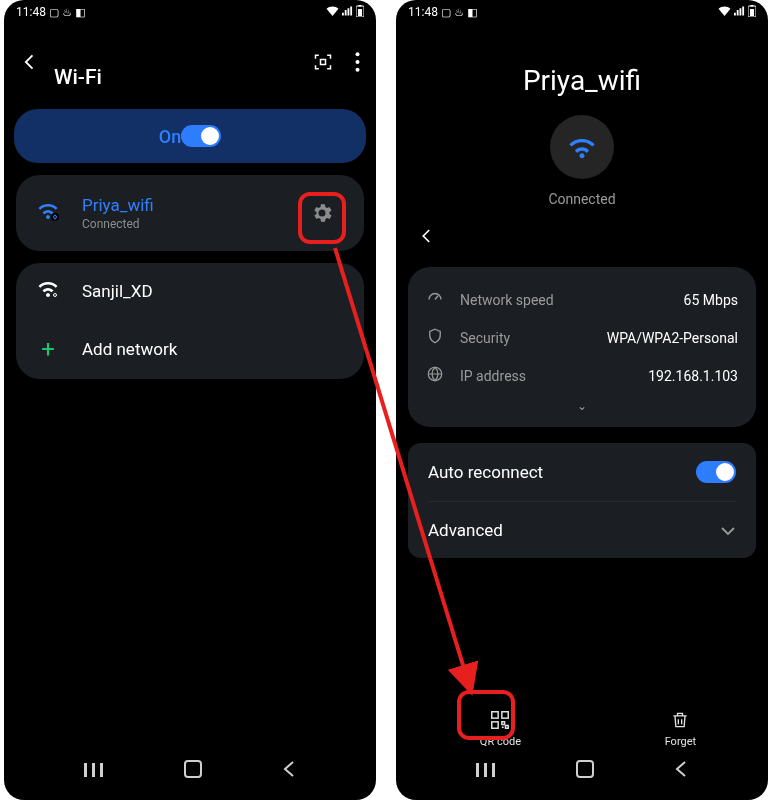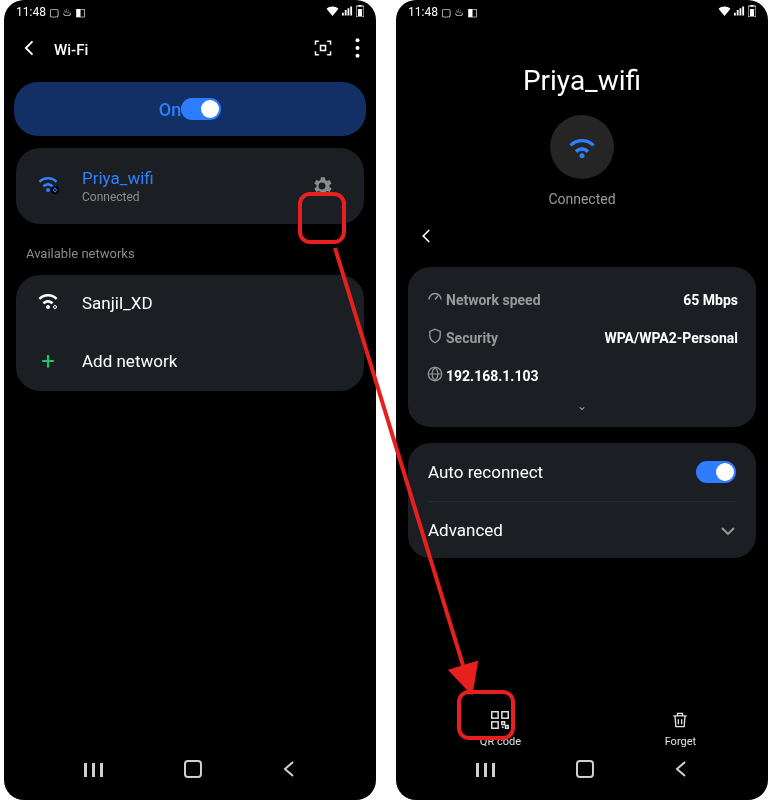--- a/index.html
+++ b/index.html
@@ -38,23 +38,24 @@
   }
   .status-icon { font-size: 11px; }
   
   .header {
     display: flex;
     align-items: center;
     padding: 14px 16px;
     gap: 14px;
   }
   .header .title {
-    font-size: 15px;
+    font-size: 21px;
     font-weight: 500;
     flex: 1;
+    margin-top: 27px;
   }
   .header-actions { display: flex; gap: 22px; align-items: center; }
   
   .card {
     background: #1b1f24;
     border-radius: 24px;
     margin: 6px 12px;
     padding: 0;
   }
   .toggle-row {
@@ -156,30 +157,30 @@
   }
   .detail-card {
     background: #1b1f24;
     border-radius: 22px;
     margin: 8px 12px;
     padding: 14px 18px;
   }
   .detail-row {
     display: flex;
     align-items: center;
+    gap: 14px;
     padding: 8px 0;
-    font-weight: bold;
   }
   .detail-row .icon { width: 20px; color: #9a9a9a; }
   .detail-row .k { color: #9a9a9a; font-size: 14px; flex: 1; }
   .detail-row .v { color: #fff; font-size: 14px; }
   .chev-down { text-align: center; color: #9a9a9a; font-size: 12px; padding-top: 4px; }
   .section-card {
     background: #1b1f24;
-    border-radius: 22px;
+    border-radius: 13px;
     margin: 8px 12px;
   }
   .flat-row {
     display: flex;
     justify-content: space-between;
     align-items: center;
     padding: 18px 20px;
     font-size: 17px;
   }
   .divider { height: 1px; background: #2a2a2a; margin: 0 20px; }
@@ -301,21 +302,20 @@
         <div class="status">Connected</div>
       </div>
       <span class="gear">
         <svg width="24" height="24" viewBox="0 0 24 24" fill="#8c8c8c">
             <path d="M19.4 13l.1-1-.1-1 2.1-1.6-2-3.5-2.5 1a7.6 7.6 0 00-1.7-1l-.4-2.6h-4l-.4 2.6c-.6.3-1.2.6-1.7 1l-2.5-1-2 3.5L6.5 11l-.1 1 .1 1-2.1 1.6 2 3.5 2.5-1c.5.4 1.1.7 1.7 1l.4 2.6h4l.4-2.6c.6-.3 1.2-.6 1.7-1l2.5 1 2-3.5zM12 15.5A3.5 3.5 0 1112 8.5a3.5 3.5 0 010 7z"></path>
           </svg>
       </span>
     </div>
   </div>
 
-  <div class="section-label">Available networks</div>
 
   <div class="card">
     <div class="net-row">
       <span class="wifi-ico white">
         <svg width="24" height="20" viewBox="0 0 24 20">
             <path d="M12 18c-1 0-2-1-2-2s1-2 2-2 2 1 2 2-1 2-2 2zm-5.5-6.5C8 10 10 9 12 9s4 1 5.5 2.5l-1.8 1.8C14.6 12.2 13.3 11.7 12 11.7s-2.6.5-3.7 1.6zM2.5 7C5 4.5 8.4 3 12 3s7 1.5 9.5 4l-1.8 1.8C17.6 6.7 14.9 5.6 12 5.6S6.4 6.7 4.3 8.8z" fill="#fff"></path>
             <circle cx="19" cy="16" r="4" fill="#1b1f24"></circle>
             <path d="M17.5 16a1.5 1.5 0 113 0 1.5 1.5 0 01-3 0z" stroke="#fff" stroke-width="1" fill="none"></path>
           </svg>
       </span>
@@ -402,20 +402,21 @@
             <path d="M12 3l7 3v5c0 5-3 8-7 10-4-2-7-5-7-10V6z"></path>
           </svg></span>
       <span class="k">Security</span>
       <span class="v">WPA/WPA2-Personal</span>
     </div>
     <div class="detail-row">
       <span class="icon"><svg width="18" height="18" viewBox="0 0 24 24" fill="none" stroke="#9a9a9a" stroke-width="1.6">
             <circle cx="12" cy="12" r="9"></circle>
             <path d="M3 12h18M12 3c2.5 2.5 4 5.5 4 9s-1.5 6.5-4 9c-2.5-2.5-4-5.5-4-9s1.5-6.5 4-9z"></path>
           </svg></span>
+      <span class="k">IP address</span>
       <span class="v">192.168.1.103</span>
     </div>
     <div class="chev-down">⌄</div>
   </div>
 
   <div class="section-card">
     <div class="flat-row">
       <span>Auto reconnect</span>
       <span class="switch">
           <span class="knob"></span>

